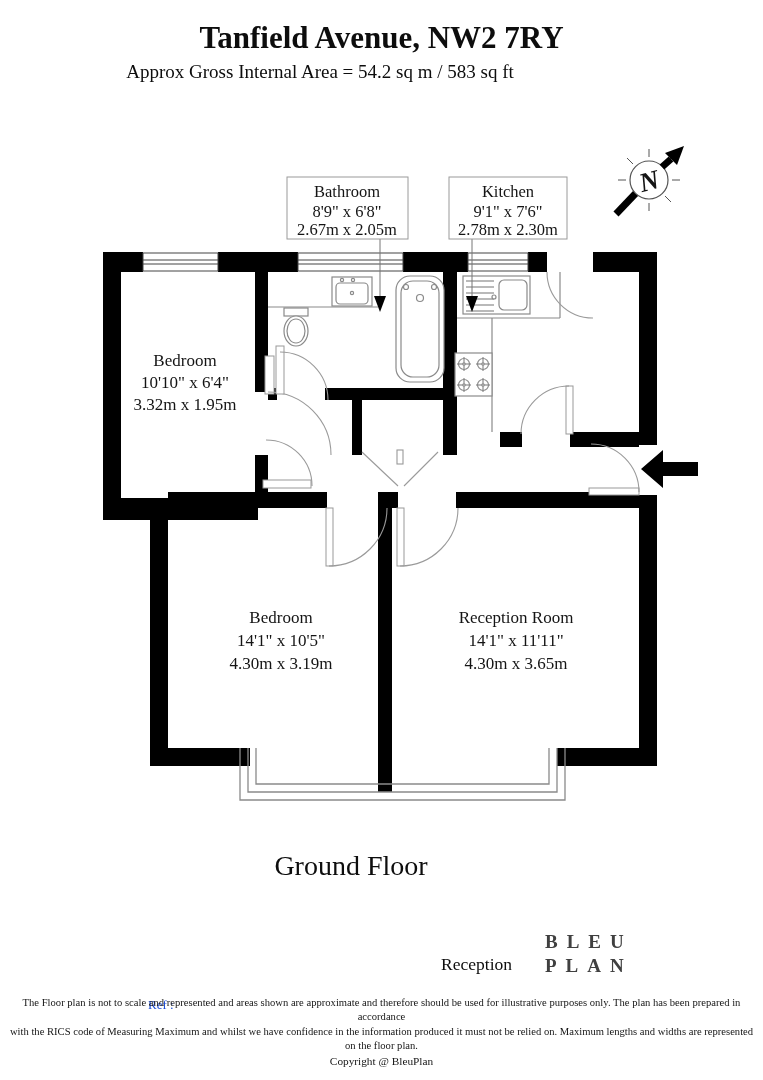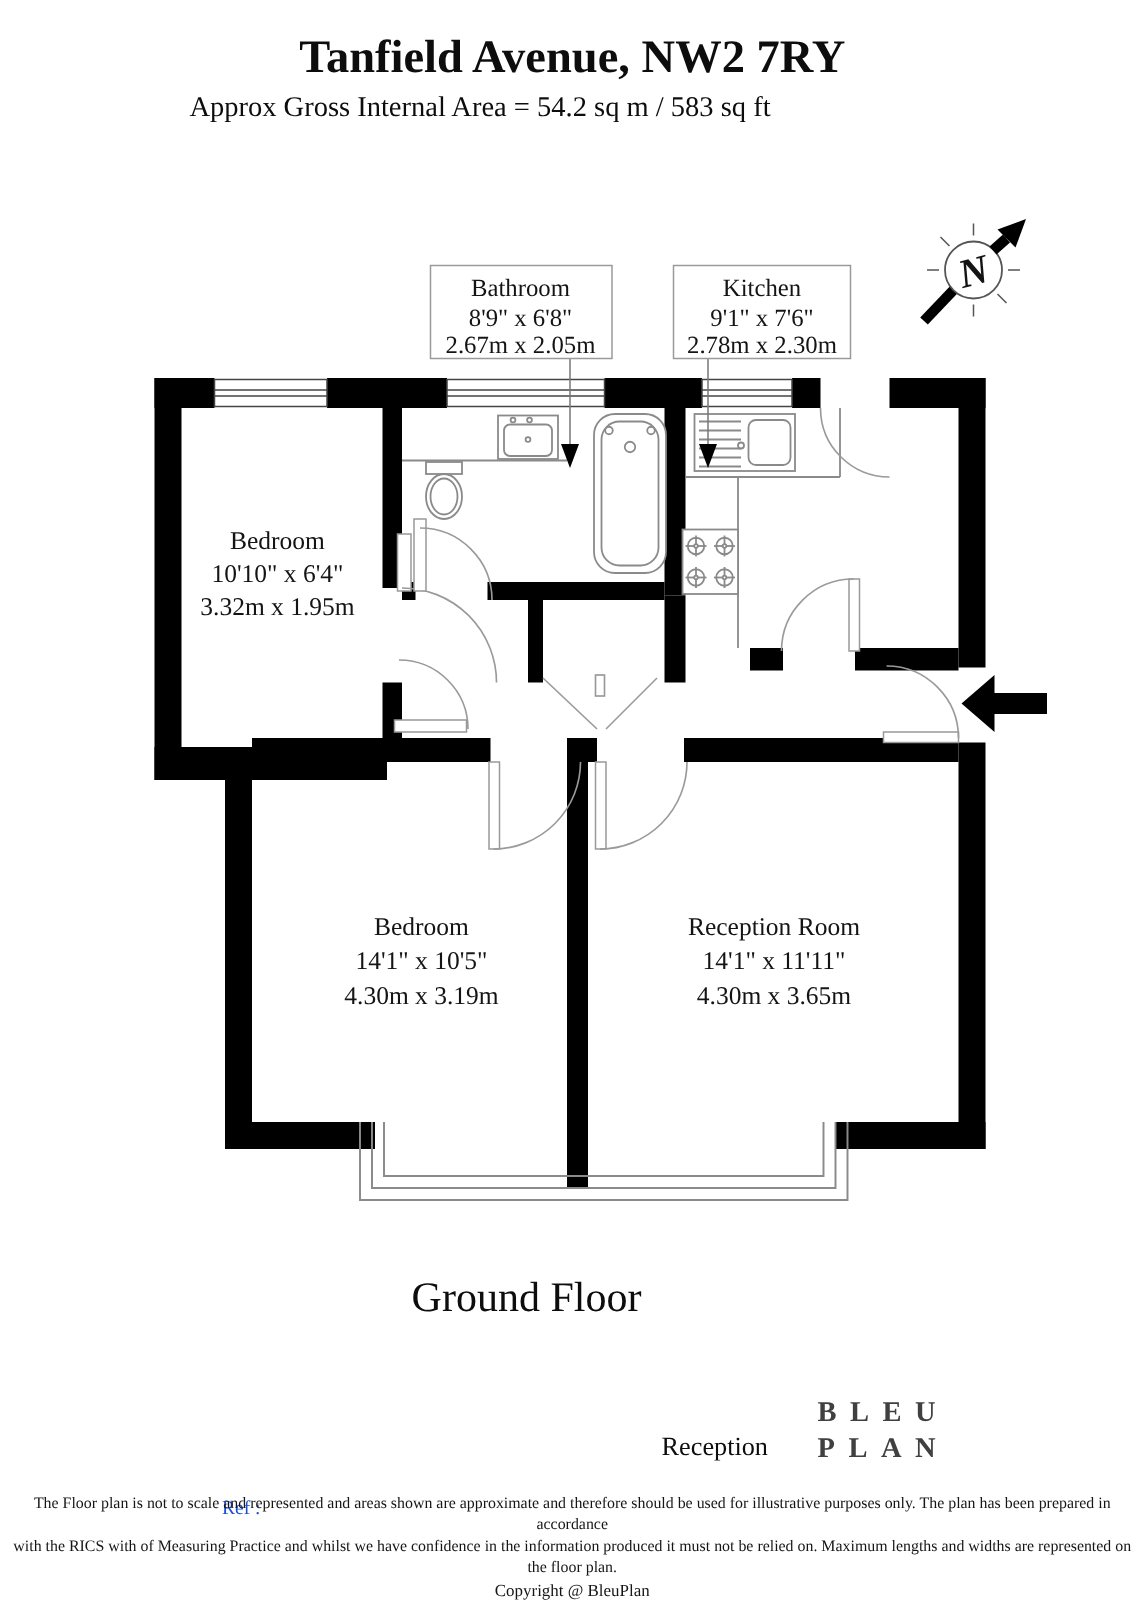--- a/index.html
+++ b/index.html
@@ -261,17 +261,17 @@
 
   <div class="abs ref">Ref  :</div>
   <div class="abs copyright">Reception</div>
   <div class="abs logo">
     <div>BLEU</div>
     <div>PLAN</div>
   </div>
 
   <div class="abs disclaimer">
     <div class="c1">The Floor plan is not to scale and represented and areas shown are approximate and therefore should be used for illustrative purposes only. The plan has been prepared in accordance</div>
-    <div class="c2">with the RICS with of Measuring Practice and whilst we have confidence in the information produced it must not be relied on. Maximum lengths and widths are represented on the floor plan.</div>
+    <div class="c2">with the RICS code of Measuring Maximum and whilst we have confidence in the information produced it must not be relied on. Maximum lengths and widths are represented on the floor plan.</div>
     <div class="c4">Copyright @ BleuPlan</div>
   </div>
 
 </div>
 
 </body></html>

